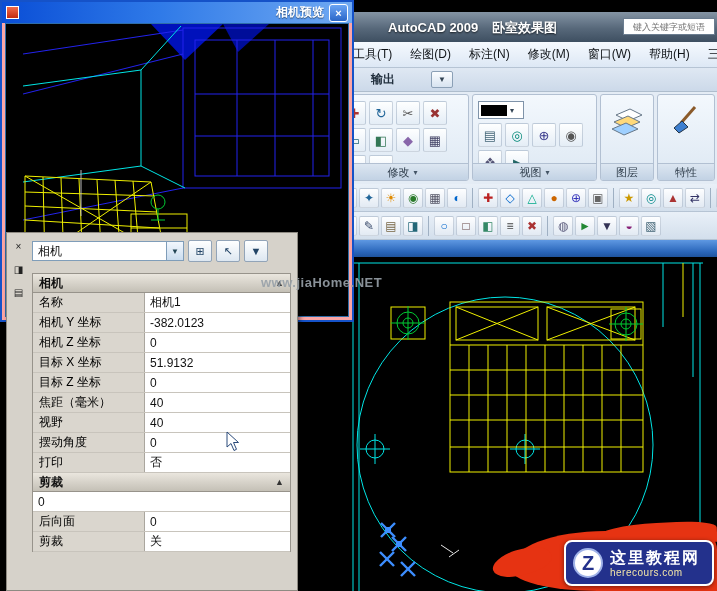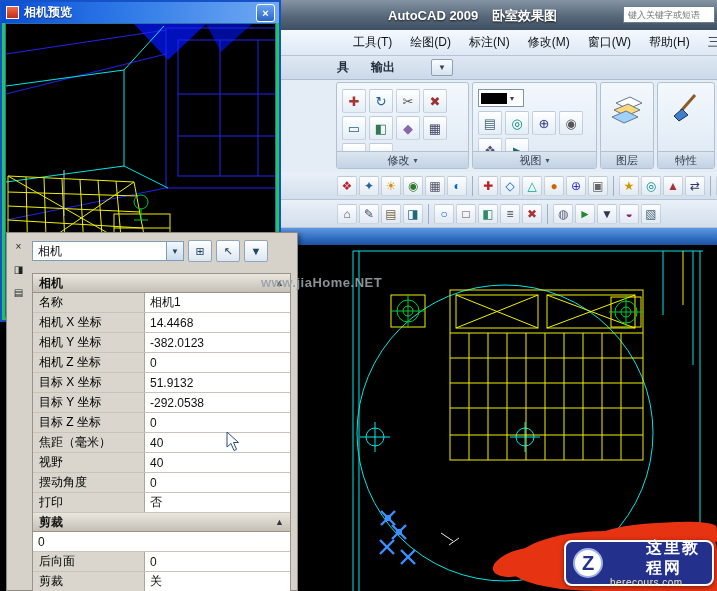--- a/index.html
+++ b/index.html
@@ -2,38 +2,38 @@
 <html style="--cad-cyan: #00e5e5; --cad-yellow: #f0f000; --cad-blue: #2323ee; --cad-green: #00cc33; --grip-blue: #3d8eff; --accent-red: #e63312; --logo-blue: #23318c;"><head>
 <meta charset="utf-8">
 <style>
   html,body{margin:0;padding:0;}
   body{
     width:717px;height:591px;position:relative;overflow:hidden;
     font-family:"Liberation Sans","DejaVu Sans",sans-serif;
     background:#000;
   }
   
-  .main-window{position:absolute;inset:0;z-index:1;background:#cfd8e4;}
+  .main-window{position:absolute;inset:0;z-index:1;background:#cfd8e4;margin-top:12px;}
   .titlebar{
     position:absolute;left:0;top:0;right:0;height:30px;
     background:linear-gradient(#8494a4,#57687a 55%,#3e4f61);
     border-bottom:1px solid #2c3a48;
   }
   .title-text{
     position:absolute;left:388px;top:7px;color:#fff;font-size:13px;font-weight:bold;
     text-shadow:0 1px 2px rgba(0,0,0,.7);white-space:nowrap;
   }
   .title-text .doc{margin-left:10px;}
   .search-box{
     position:absolute;right:2px;top:6px;width:92px;height:17px;background:#fff;
     border:1px solid #6b7d90;display:flex;align-items:center;padding:0 2px;box-sizing:border-box;
   }
   .search-box input{
     border:none;outline:none;width:100%;font-size:9px;color:#333;
-    font-family:"Liberation Sans","DejaVu Sans",sans-serif;background:transparent;
+    font-family:"Liberation Sans","DejaVu Sans",sans-serif;background:transparent;text-align:center;
   }
   .menubar{
     position:absolute;top:30px;left:0;right:0;height:26px;
     background:linear-gradient(#f5f9fe,#dde8f5);border-bottom:1px solid #b6c4d4;
     display:flex;align-items:center;padding-left:344px;box-sizing:border-box;
   }
   .menu-item{padding:15px 9px;font-size:12px;color:#101418;cursor:default;white-space:nowrap;}
   .menu-last{margin-left:auto;margin-right:2px;}
   .tabrow{
     position:absolute;top:56px;left:0;right:0;height:24px;
@@ -119,26 +119,26 @@
     position:absolute;right:3px;bottom:5px;width:150px;height:46px;z-index:31;
     background:var(--logo-blue);border:2px solid #fff;border-radius:8px;
     display:flex;align-items:center;padding:0 7px;box-sizing:border-box;gap:7px;
     box-shadow:0 1px 4px rgba(0,0,0,.5);
   }
   .logo-badge{
     width:30px;height:30px;border-radius:50%;background:#fff;color:var(--logo-blue);
     font-size:20px;font-weight:bold;display:flex;align-items:center;justify-content:center;
     border:2px solid #9fb2e8;box-sizing:border-box;flex:0 0 auto;
   }
-  .logo-title{font-size:16px;font-weight:bold;color:#fff;letter-spacing:2px;line-height:1.2;margin-left:36px;}
+  .logo-title{font-size:16px;font-weight:bold;color:#fff;letter-spacing:2px;line-height:1.2;}
   .logo-url{font-size:10px;color:#f3e6a8;letter-spacing:.5px;}
   
   .preview-window{
-    position:absolute;left:0;top:0;width:281px;height:322px;z-index:5;
-    background:#22c55e;border:2px solid #1552c8;box-sizing:border-box;
+    position:absolute;left:0;top:0;width:354px;height:322px;z-index:5;
+    background:#fca5a5;border:2px solid #1552c8;box-sizing:border-box;text-align:right;
   }
   .pv-titlebar{
     height:21px;background:linear-gradient(90deg,#0a4ed6,#2f7ae8 45%,#71aaf2);
     display:flex;align-items:center;padding:0 4px;gap:5px;
   }
   .pv-icon{width:13px;height:13px;background:linear-gradient(#f06a4a,#c32c10);border:1px solid #fff;box-sizing:border-box;flex:0 0 auto;}
   .pv-title{color:#fff;font-size:12px;font-weight:bold;flex:1;text-shadow:0 1px 1px rgba(0,0,0,.5);}
   .pv-close{
     width:17px;height:16px;border:1px solid #fff;border-radius:3px;
     background:linear-gradient(#6aa4f4,#2a66c8);color:#fff;font-size:11px;font-weight:bold;
@@ -483,38 +483,30 @@
     <div class="prop-table" id="prop-table">
         <div class="prop-header">
           <span>相机</span>
           <span class="hdr-arrow">▲</span>
         </div>
         <div class="prop-row">
           <div class="prop-label">名称</div>
           <div class="prop-value">相机1</div>
         </div>
         <div class="prop-row">
-          <div class="prop-label">相机 X 坐标</div>
-          <div class="prop-value">14.4468</div>
-        </div>
-        <div class="prop-row">
           <div class="prop-label">相机 Y 坐标</div>
           <div class="prop-value">-382.0123</div>
         </div>
         <div class="prop-row">
           <div class="prop-label">相机 Z 坐标</div>
           <div class="prop-value">0</div>
         </div>
         <div class="prop-row">
           <div class="prop-label">目标 X 坐标</div>
           <div class="prop-value">51.9132</div>
-        </div>
-        <div class="prop-row">
-          <div class="prop-label">目标 Y 坐标</div>
-          <div class="prop-value">-292.0538</div>
         </div>
         <div class="prop-row">
           <div class="prop-label">目标 Z 坐标</div>
           <div class="prop-value">0</div>
         </div>
         <div class="prop-row">
           <div class="prop-label">焦距（毫米）</div>
           <div class="prop-value">40</div>
         </div>
         <div class="prop-row">

